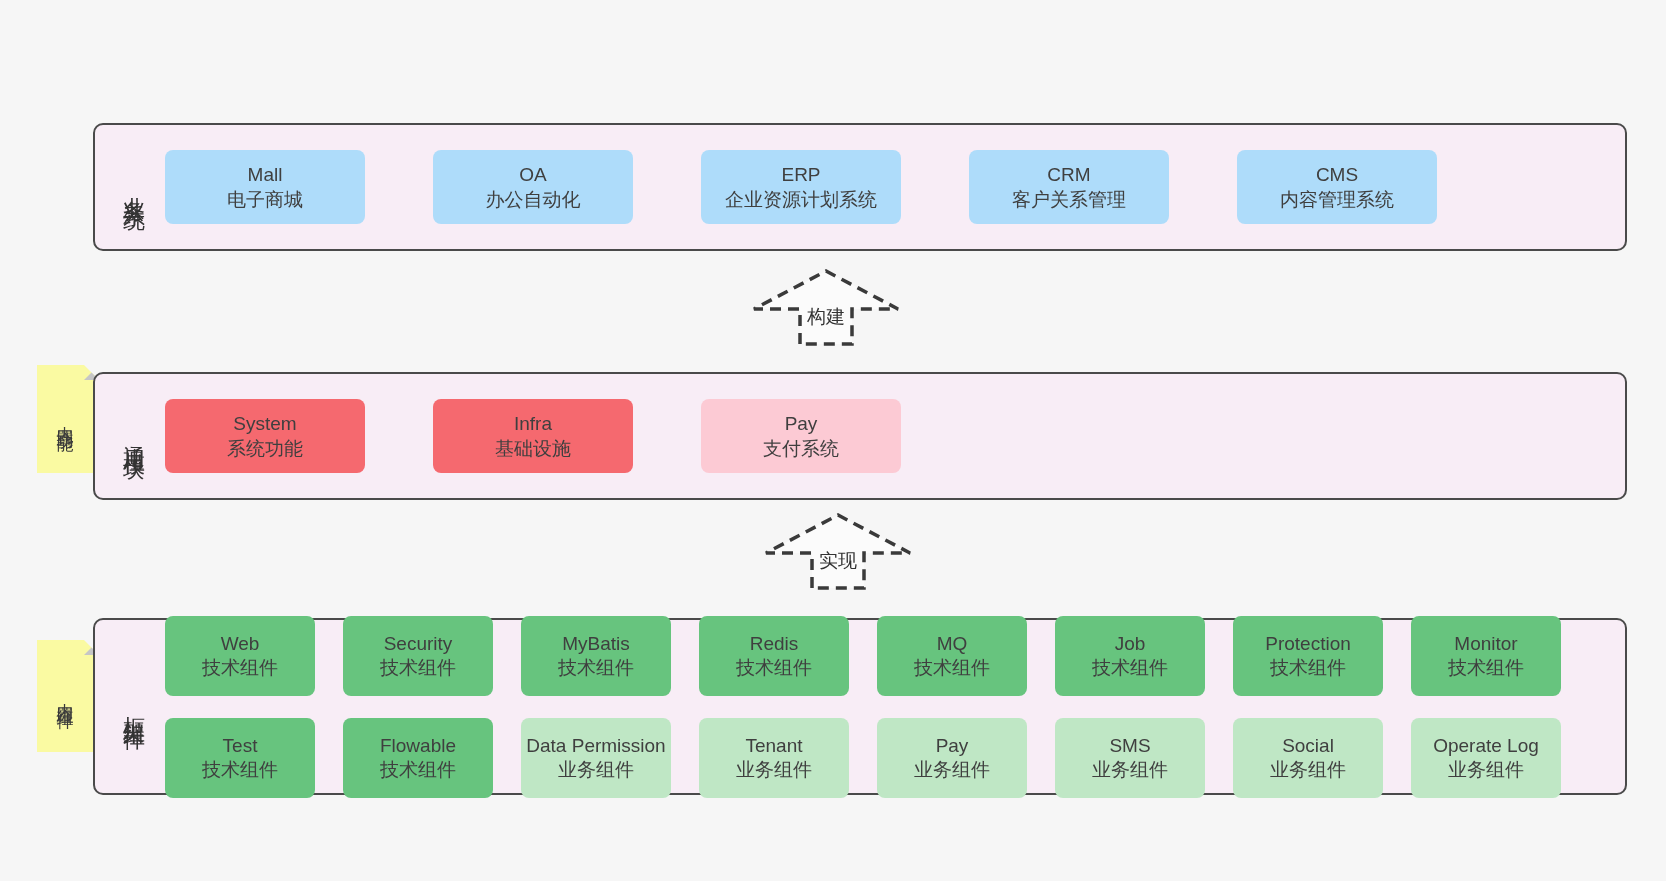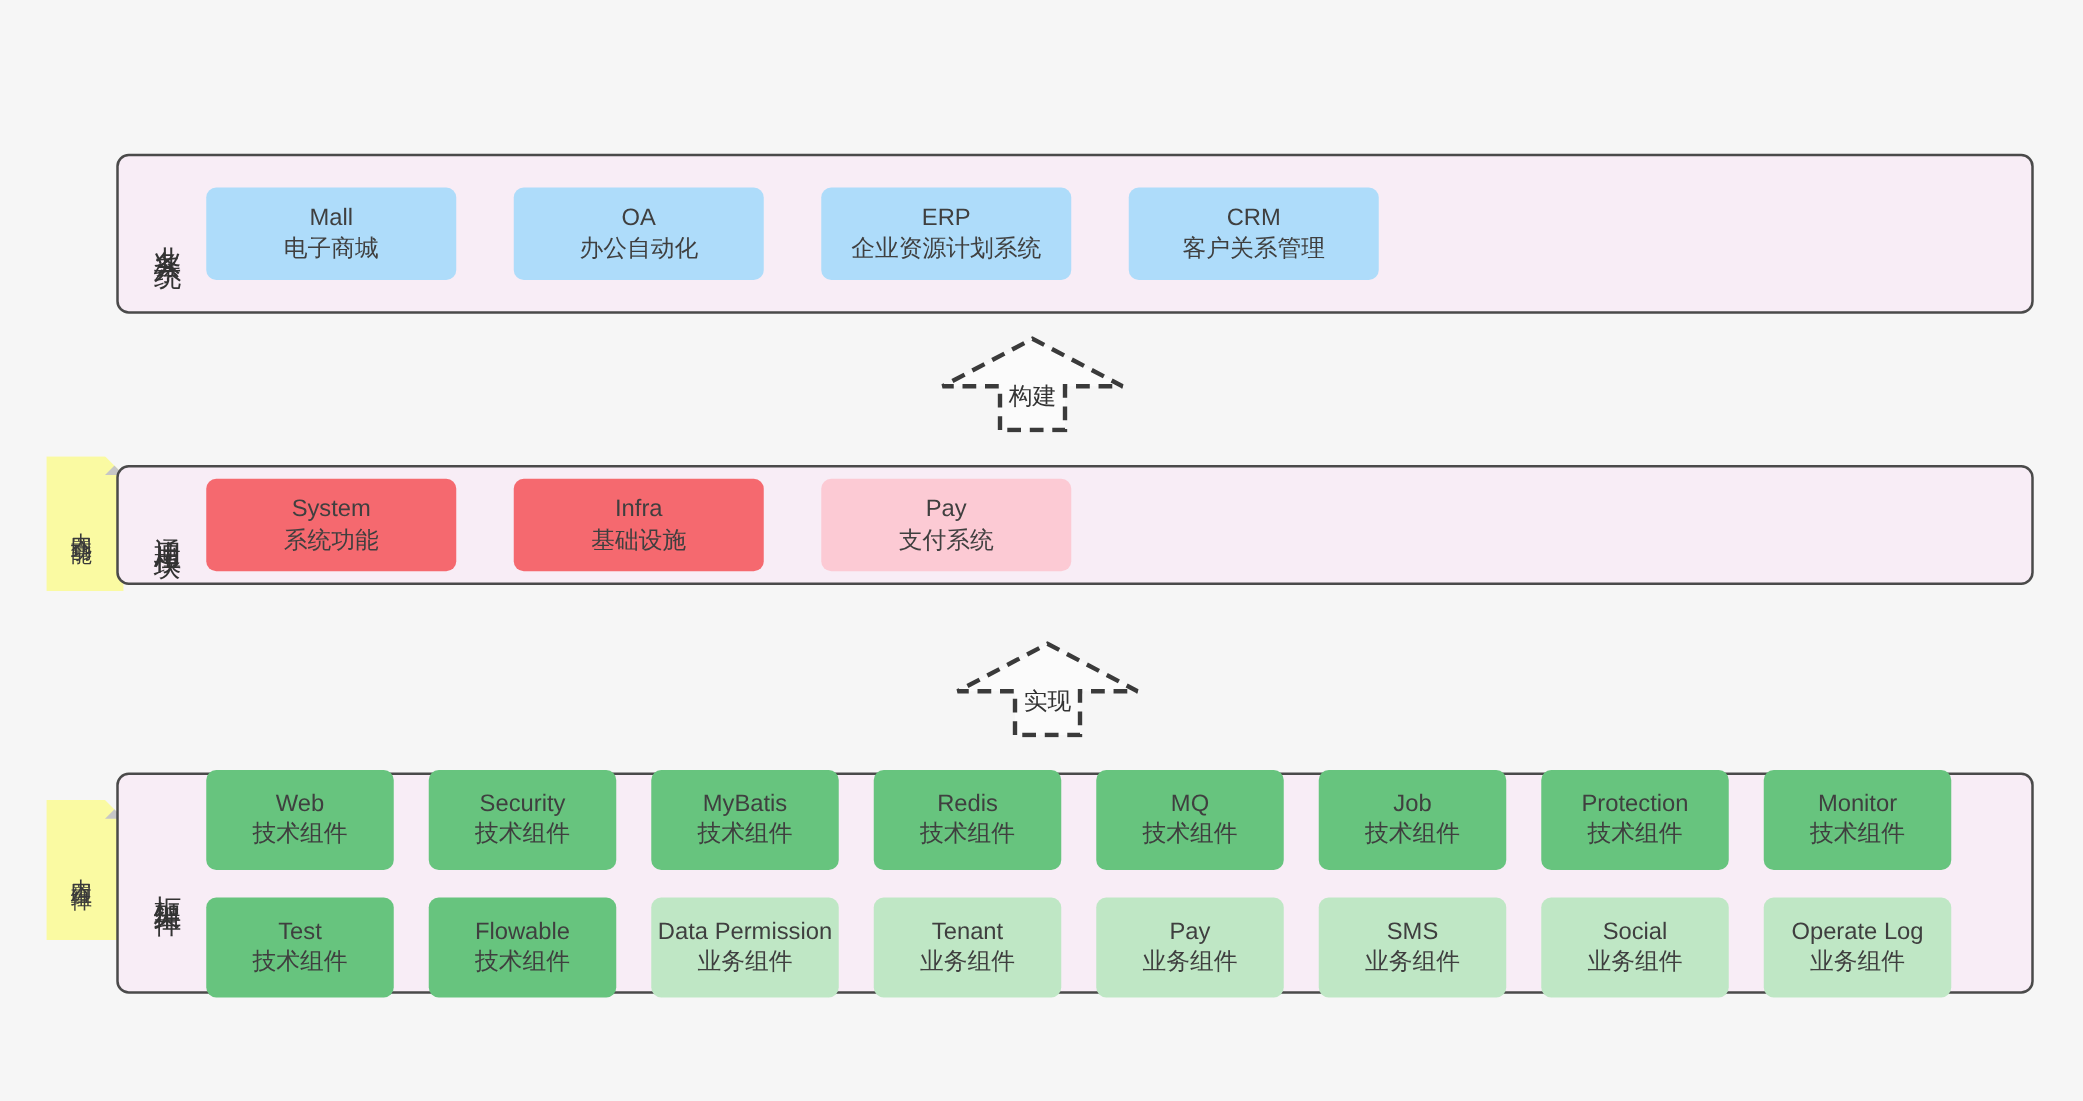--- a/index.html
+++ b/index.html
@@ -15,32 +15,32 @@
   .layer{
     position:absolute;left:93px;width:1534px;
     background:var(--container-bg);
     border:2px solid var(--container-border);
     border-radius:10px;
     display:flex;align-items:center;
     padding:0 16px 0 16px;
     z-index:2;
   }
   .layer-1{top:123px;height:128px;}
-  .layer-2{top:372px;height:96px;}
+  .layer-2{top:372px;height:128px;}
   .layer-3{top:618px;height:177px;}
 
   .v-label{
     width:46px;flex:0 0 46px;
     writing-mode:vertical-lr;text-orientation:upright;
     font-size:22px;letter-spacing:4px;color:var(--label-color);
     display:flex;align-items:center;justify-content:center;
     margin-right:8px;
   }
 
-  .boxes{flex:1;display:flex;gap:46px;align-items:center;}
+  .boxes{flex:1;display:flex;gap:68px;align-items:center;}
   .boxes-grid{flex:1;display:grid;grid-template-columns:repeat(8,150px);grid-auto-rows:80px;gap:22px 28px;align-items:stretch;}
 
   .box{
     border-radius:8px;
     display:flex;flex-direction:column;align-items:center;justify-content:center;
     text-align:center;color:var(--text-dark);
     font-size:19px;line-height:25px;
     padding:2px 4px;
   }
   .boxes .box{width:200px;height:74px;flex:0 0 200px;}
@@ -98,20 +98,24 @@
     <div>办公自动化</div>
   </div>
         <div class="box v-blue">
     <div>ERP</div>
     <div>企业资源计划系统</div>
   </div>
         <div class="box v-blue">
     <div>CRM</div>
     <div>客户关系管理</div>
   </div>
+        <div class="box v-blue">
+    <div>CMS</div>
+    <div>内容管理系统</div>
+  </div>
       </div>
   </div>
 
   <div class="arrow arrow-1">
     <svg viewBox="0 0 150 78">
       <path d="M49 76 L49 41 L3 41 L75 3 L147 41 L101 41 L101 76 Z" fill="#fbfbfb" stroke="#3a3a3a" stroke-width="3.5" stroke-dasharray="11 7" stroke-linejoin="miter"></path>
     </svg>
     <div class="arrow-label">构建</div>
   </div>
 

